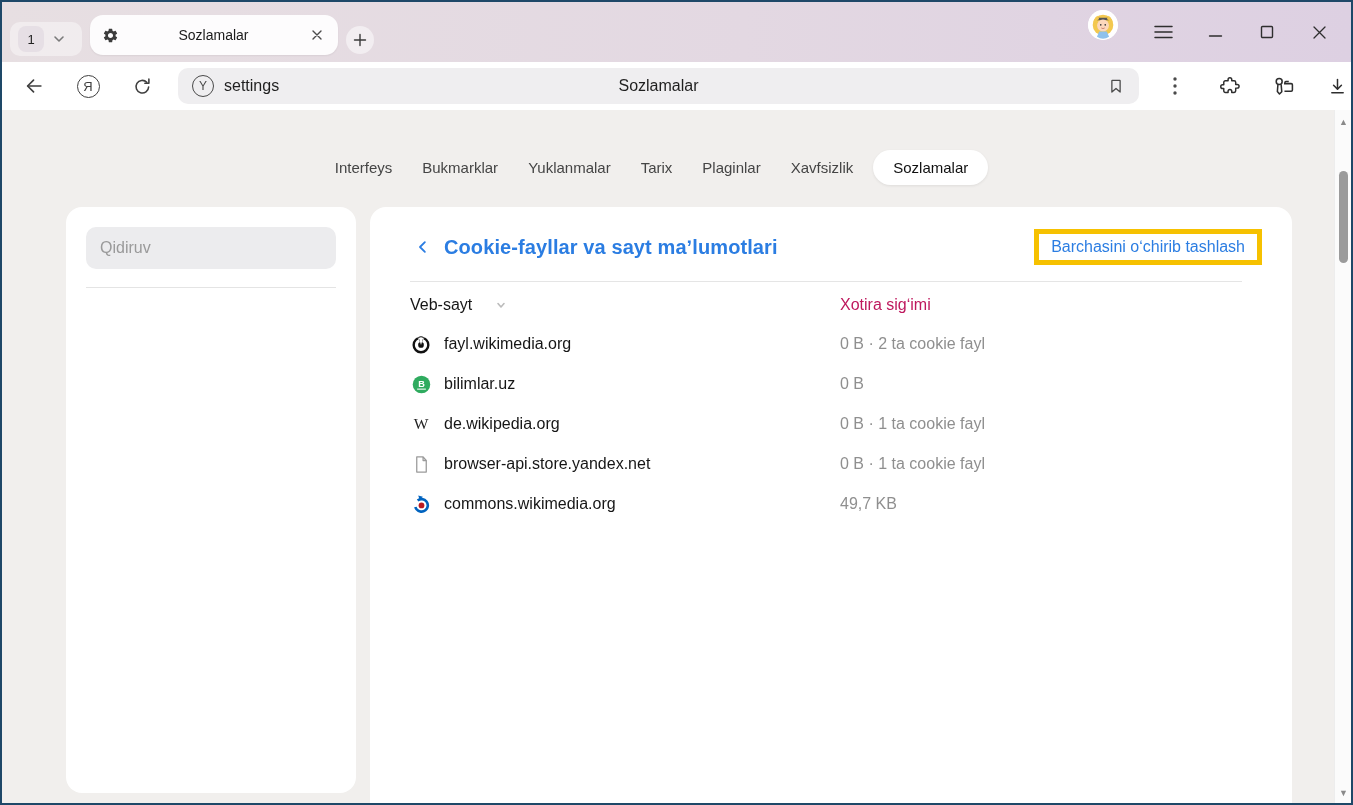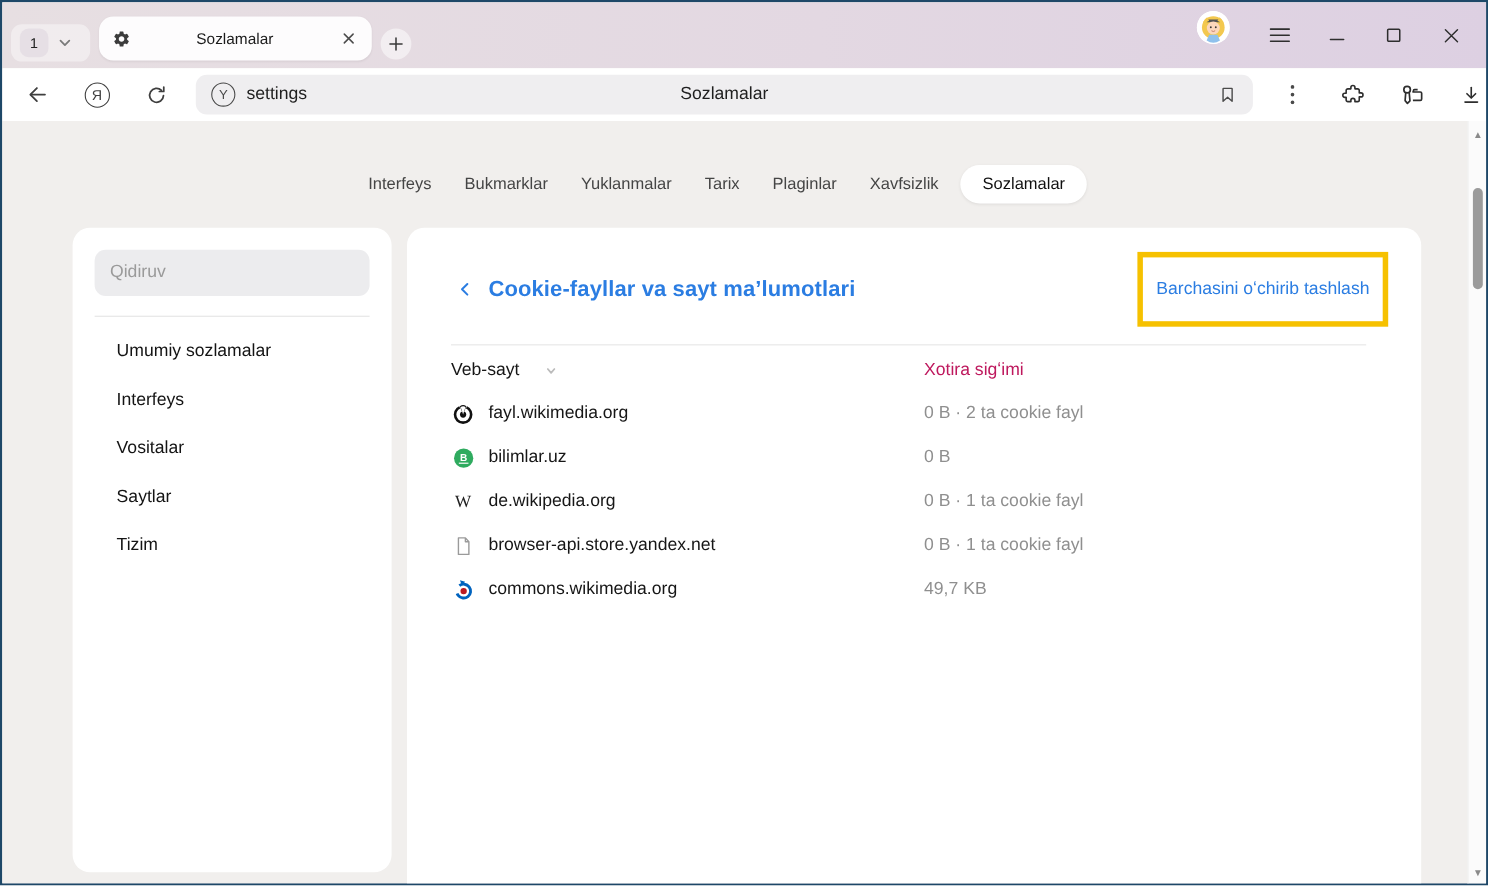--- a/index.html
+++ b/index.html
@@ -39,21 +39,21 @@
   .search-box { width:250px; height:42px; background:#ececee; border-radius:10px; display:flex; align-items:center; padding:0 14px; }
   .search-box input { border:none; outline:none; background:transparent; width:100%; font-size:16px; color:#222; font-family:inherit; }
   .search-box input::placeholder { color:#9a9a9a; }
   .side-divider { height:1px; background:#e4e4e4; margin:18px 0 12px; }
   .side-item { font-size:16px; color:#141414; padding:11px 0 11px 20px; margin-bottom:4px; cursor:pointer; border-radius:8px; }
 
   .main-panel { position:absolute; left:368px; top:97px; width:922px; height:604px; background:#ffffff; border-radius:16px 16px 0 0; }
   .panel-header { display:flex; align-items:center; padding:22px 30px 0 40px; }
   .back-btn { width:26px; height:26px; display:flex; align-items:center; justify-content:center; cursor:pointer; margin-right:8px; }
   .panel-title { font-size:20px; font-weight:700; color:#2b7de2; letter-spacing:.1px; }
-  .highlight-box { margin-left:auto; border:5px solid #f6c100; padding:20px 12px; background:#fff; }
+  .highlight-box { margin-left:auto; border:5px solid #f6c100; padding:4px 12px; background:#fff; }
   .clear-btn { border:none; background:transparent; color:#2b7de2; font-size:16px; cursor:pointer; font-family:inherit; white-space:nowrap; }
   .panel-divider { height:1px; background:#e5e5e5; margin:16px 50px 0 40px; }
   .table-head { display:grid; grid-template-columns:430px 1fr; padding:14px 50px 6px 40px; align-items:center; }
   .th-site { font-size:16px; color:#161616; display:flex; align-items:center; gap:23px; cursor:pointer; }
   .th-size { font-size:16px; color:#be185d; }
   .table-body { padding:4px 50px 0 40px; }
   .site-row { display:grid; grid-template-columns:34px 396px 1fr; align-items:center; height:40px; cursor:pointer; }
   .site-icon { width:22px; height:22px; display:flex; align-items:center; justify-content:center; }
   .site-name { font-size:16px; color:#161616; }
   .site-size { font-size:16px; color:#8f8f8f; }
@@ -211,27 +211,20 @@
         <button class="nav-tab">Plaginlar</button>
         <button class="nav-tab">Xavfsizlik</button>
         <button class="nav-tab active">Sozlamalar</button>
       </nav>
 
     <aside class="sidebar-card">
       <div class="search-box">
         <input type="text" placeholder="Qidiruv" style="">
       </div>
       <div class="side-divider"></div>
-      <div>
-          <div class="side-item">Umumiy sozlamalar</div>
-          <div class="side-item">Interfeys</div>
-          <div class="side-item">Vositalar</div>
-          <div class="side-item">Saytlar</div>
-          <div class="side-item">Tizim</div>
-        </div>
     </aside>
 
     <section class="main-panel">
       <div class="panel-header">
         <span class="back-btn">
           <svg width="18" height="18" viewBox="0 0 24 24" fill="none" stroke="#2b7de2" stroke-width="2.4" stroke-linecap="round" stroke-linejoin="round">
               <path d="M14.5 5.5 8 12l6.5 6.5"></path>
             </svg>
         </span>
         <h1 class="panel-title">Cookie-fayllar va sayt maʼlumotlari</h1>

